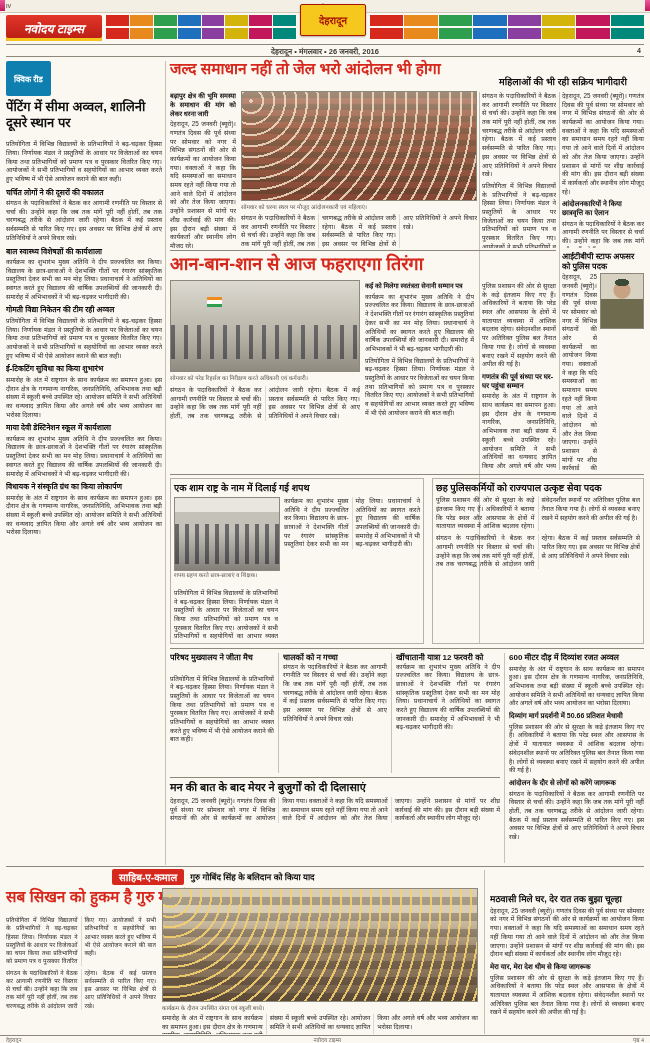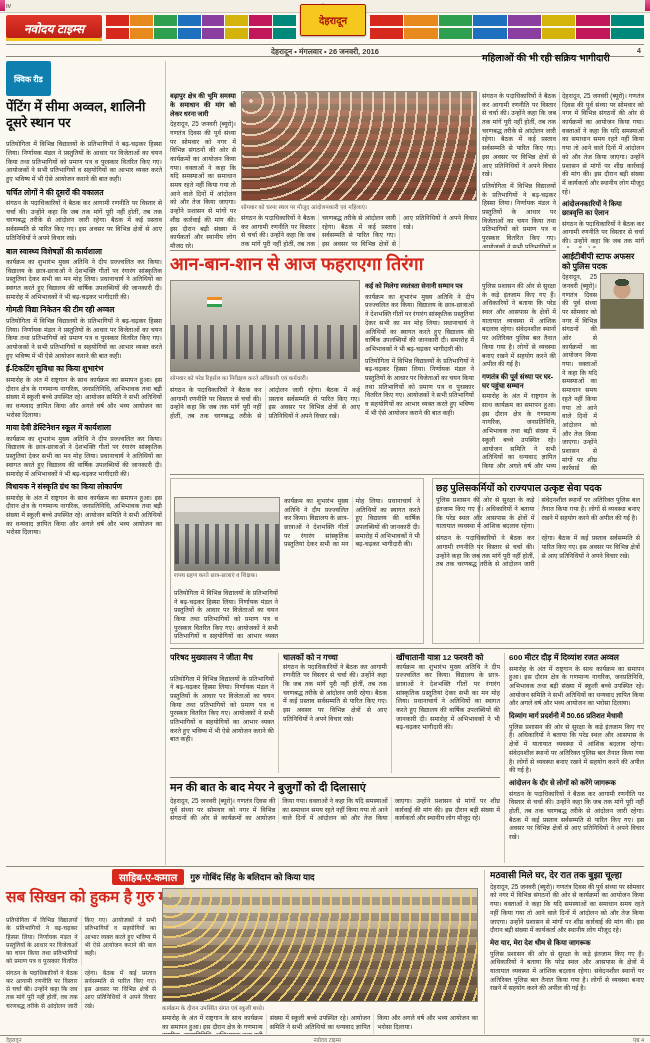--- a/index.html
+++ b/index.html
@@ -150,21 +150,22 @@
     <div class="body-txt">प्रतियोगिता में विभिन्न विद्यालयों के प्रतिभागियों ने बढ़-चढ़कर हिस्सा लिया। निर्णायक मंडल ने प्रस्तुतियों के आधार पर विजेताओं का चयन किया तथा प्रतिभागियों को प्रमाण पत्र व पुरस्कार वितरित किए गए। आयोजकों ने सभी प्रतिभागियों व सहयोगियों का आभार व्यक्त करते हुए भविष्य में भी ऐसे आयोजन कराने की बात कही।</div>
     <div class="subhead">ई-टिकटिंग सुविधा का किया शुभारंभ</div>
     <div class="body-txt">समारोह के अंत में राष्ट्रगान के साथ कार्यक्रम का समापन हुआ। इस दौरान क्षेत्र के गणमान्य नागरिक, जनप्रतिनिधि, अभिभावक तथा बड़ी संख्या में स्कूली बच्चे उपस्थित रहे। आयोजन समिति ने सभी अतिथियों का धन्यवाद ज्ञापित किया और अगले वर्ष और भव्य आयोजन का भरोसा दिलाया।</div>
     <div class="subhead">माया देवी डेस्टिनेशन स्कूल में कार्यशाला</div>
     <div class="body-txt">कार्यक्रम का शुभारंभ मुख्य अतिथि ने दीप प्रज्ज्वलित कर किया। विद्यालय के छात्र-छात्राओं ने देशभक्ति गीतों पर रंगारंग सांस्कृतिक प्रस्तुतियां देकर सभी का मन मोह लिया। प्रधानाचार्य ने अतिथियों का स्वागत करते हुए विद्यालय की वार्षिक उपलब्धियों की जानकारी दी। समारोह में अभिभावकों ने भी बढ़-चढ़कर भागीदारी की।</div>
     <div class="subhead">विधायक ने संस्कृति ग्रंथ का किया लोकार्पण</div>
     <div class="body-txt">समारोह के अंत में राष्ट्रगान के साथ कार्यक्रम का समापन हुआ। इस दौरान क्षेत्र के गणमान्य नागरिक, जनप्रतिनिधि, अभिभावक तथा बड़ी संख्या में स्कूली बच्चे उपस्थित रहे। आयोजन समिति ने सभी अतिथियों का धन्यवाद ज्ञापित किया और अगले वर्ष और भव्य आयोजन का भरोसा दिलाया।</div>
   </div>
   <div class="vrule" style="left:165px;top:61px;height:804px;"></div>
 
-  <div class="abs headline-blk" style="left:482px;top:52px;width:162px;font-size:9.5px;text-align:left;">महिलाओं की भी रही सक्रिय भागीदारी</div>
+  <div class="abs headline-red" style="left:170px;top:60px;width:308px;font-size:15.5px;">जल्द समाधान नहीं तो जेल भरो आंदोलन भी होगा</div>
+  <div class="abs headline-blk" style="left:482px;top:76px;width:162px;font-size:9.5px;text-align:center;">महिलाओं की भी रही सक्रिय भागीदारी</div>
 
   <div class="abs clip" style="left:170px;top:92px;width:66px;height:156px;">
     <div class="bold-lead">बढ़ापुर क्षेत्र की भूमि समस्या के समाधान की मांग को लेकर धरना जारी</div>
     <div class="body-txt">देहरादून, 25 जनवरी (ब्यूरो)। गणतंत्र दिवस की पूर्व संध्या पर सोमवार को नगर में विभिन्न संगठनों की ओर से कार्यक्रमों का आयोजन किया गया। वक्ताओं ने कहा कि यदि समस्याओं का समाधान समय रहते नहीं किया गया तो आने वाले दिनों में आंदोलन को और तेज किया जाएगा। उन्होंने प्रशासन से मांगों पर शीघ्र कार्रवाई की मांग की। इस दौरान बड़ी संख्या में कार्यकर्ता और स्थानीय लोग मौजूद रहे।</div>
   </div>
   <div class="abs photo photo-crowd" style="left:241px;top:91px;width:236px;height:110px;"></div>
   <div class="abs caption" style="left:241px;top:203px;width:236px;">सोमवार को धरना स्थल पर मौजूद आंदोलनकारी एवं महिलाएं।</div>
   <div class="abs clip" style="left:241px;top:214px;width:236px;height:34px;">
     <div class="body-txt cols3">संगठन के पदाधिकारियों ने बैठक कर आगामी रणनीति पर विस्तार से चर्चा की। उन्होंने कहा कि जब तक मांगें पूरी नहीं होतीं, तब तक चरणबद्ध तरीके से आंदोलन जारी रहेगा। बैठक में कई प्रस्ताव सर्वसम्मति से पारित किए गए। इस अवसर पर विभिन्न क्षेत्रों से आए प्रतिनिधियों ने अपने विचार रखे।</div>
   </div>
@@ -201,20 +202,21 @@
 
   <div class="abs clip" style="left:562px;top:252px;width:82px;height:218px;">
     <div class="headline-blk" style="font-size:8px;margin-bottom:2px;">आईटीबीपी स्टाफ अफसर को पुलिस पदक</div>
     <div class="photo photo-officer" style="float:right;width:42px;height:54px;margin:0 0 2px 3px;"></div>
     <div class="body-txt">देहरादून, 25 जनवरी (ब्यूरो)। गणतंत्र दिवस की पूर्व संध्या पर सोमवार को नगर में विभिन्न संगठनों की ओर से कार्यक्रमों का आयोजन किया गया। वक्ताओं ने कहा कि यदि समस्याओं का समाधान समय रहते नहीं किया गया तो आने वाले दिनों में आंदोलन को और तेज किया जाएगा। उन्होंने प्रशासन से मांगों पर शीघ्र कार्रवाई की मांग की। इस दौरान बड़ी संख्या में कार्यकर्ता और स्थानीय लोग मौजूद रहे।</div>
 
   </div>
 
   <div class="hrule" style="left:170px;top:474px;width:474px;"></div>
   <div class="abs" style="left:170px;top:478px;width:254px;height:166px;border:1px solid #b7b2a6;padding:3px;">
+    <div class="headline-blk" style="font-size:9.5px;margin-bottom:3px;">एक शाम राष्ट्र के नाम में दिलाई गई शपथ</div>
     <div class="photo photo-oath" style="position:absolute;left:3px;top:18px;width:104px;height:72px;"></div>
     <div class="caption" style="position:absolute;left:3px;top:92px;width:104px;">शपथ ग्रहण करते छात्र-छात्राएं व शिक्षक।</div>
     <div class="abs clip" style="left:113px;top:18px;width:136px;height:142px;">
       <div class="body-txt cols2">कार्यक्रम का शुभारंभ मुख्य अतिथि ने दीप प्रज्ज्वलित कर किया। विद्यालय के छात्र-छात्राओं ने देशभक्ति गीतों पर रंगारंग सांस्कृतिक प्रस्तुतियां देकर सभी का मन मोह लिया। प्रधानाचार्य ने अतिथियों का स्वागत करते हुए विद्यालय की वार्षिक उपलब्धियों की जानकारी दी। समारोह में अभिभावकों ने भी बढ़-चढ़कर भागीदारी की।</div>
     </div>
     <div class="abs clip" style="left:3px;top:110px;width:104px;height:50px;">
       <div class="body-txt">प्रतियोगिता में विभिन्न विद्यालयों के प्रतिभागियों ने बढ़-चढ़कर हिस्सा लिया। निर्णायक मंडल ने प्रस्तुतियों के आधार पर विजेताओं का चयन किया तथा प्रतिभागियों को प्रमाण पत्र व पुरस्कार वितरित किए गए। आयोजकों ने सभी प्रतिभागियों व सहयोगियों का आभार व्यक्त करते हुए भविष्य में भी ऐसे आयोजन कराने की बात कही।</div>
     </div>
   </div>
   <div class="abs" style="left:432px;top:478px;width:212px;height:166px;border:1px solid #b7b2a6;padding:3px;">
@@ -268,21 +270,21 @@
     <div class="body-txt cols2" style="font-size:6px;">संगठन के पदाधिकारियों ने बैठक कर आगामी रणनीति पर विस्तार से चर्चा की। उन्होंने कहा कि जब तक मांगें पूरी नहीं होतीं, तब तक चरणबद्ध तरीके से आंदोलन जारी रहेगा। बैठक में कई प्रस्ताव सर्वसम्मति से पारित किए गए। इस अवसर पर विभिन्न क्षेत्रों से आए प्रतिनिधियों ने अपने विचार रखे।</div>
   </div>
   <div class="abs photo photo-sikh" style="left:162px;top:888px;width:316px;height:114px;"></div>
   <div class="abs caption" style="left:162px;top:1004px;width:316px;">कार्यक्रम के दौरान उपस्थित संगत एवं स्कूली बच्चे।</div>
   <div class="abs clip" style="left:162px;top:1014px;width:316px;height:20px;">
     <div class="body-txt cols3">समारोह के अंत में राष्ट्रगान के साथ कार्यक्रम का समापन हुआ। इस दौरान क्षेत्र के गणमान्य नागरिक, जनप्रतिनिधि, अभिभावक तथा बड़ी संख्या में स्कूली बच्चे उपस्थित रहे। आयोजन समिति ने सभी अतिथियों का धन्यवाद ज्ञापित किया और अगले वर्ष और भव्य आयोजन का भरोसा दिलाया।</div>
   </div>
 
   <div class="vrule" style="left:484px;top:870px;height:164px;"></div>
   <div class="abs clip" style="left:490px;top:870px;width:154px;height:164px;">
-    <div class="headline-blk" style="font-size:9px;margin-bottom:2px;">मठवासी मिले घर, देर रात तक बुझा चूल्हा</div>
+    <div class="headline-blk" style="font-size:9px;margin-bottom:2px;margin-top:24px;">मठवासी मिले घर, देर रात तक बुझा चूल्हा</div>
     <div class="body-txt">देहरादून, 25 जनवरी (ब्यूरो)। गणतंत्र दिवस की पूर्व संध्या पर सोमवार को नगर में विभिन्न संगठनों की ओर से कार्यक्रमों का आयोजन किया गया। वक्ताओं ने कहा कि यदि समस्याओं का समाधान समय रहते नहीं किया गया तो आने वाले दिनों में आंदोलन को और तेज किया जाएगा। उन्होंने प्रशासन से मांगों पर शीघ्र कार्रवाई की मांग की। इस दौरान बड़ी संख्या में कार्यकर्ता और स्थानीय लोग मौजूद रहे।</div>
     <div class="subhead" style="font-size:7px;">मेरा यार, मेरा देश थीम से किया जागरूक</div>
     <div class="body-txt">पुलिस प्रशासन की ओर से सुरक्षा के कड़े इंतजाम किए गए हैं। अधिकारियों ने बताया कि परेड स्थल और आसपास के क्षेत्रों में यातायात व्यवस्था में आंशिक बदलाव रहेगा। संवेदनशील स्थानों पर अतिरिक्त पुलिस बल तैनात किया गया है। लोगों से व्यवस्था बनाए रखने में सहयोग करने की अपील की गई है।</div>
   </div>
 
   <div class="abs footerbar" style="left:0;top:1035px;width:650px;height:8px;">
     <span>देहरादून</span>
     <span>नवोदय टाइम्स</span>
     <span>पृष्ठ 4</span>
   </div>

